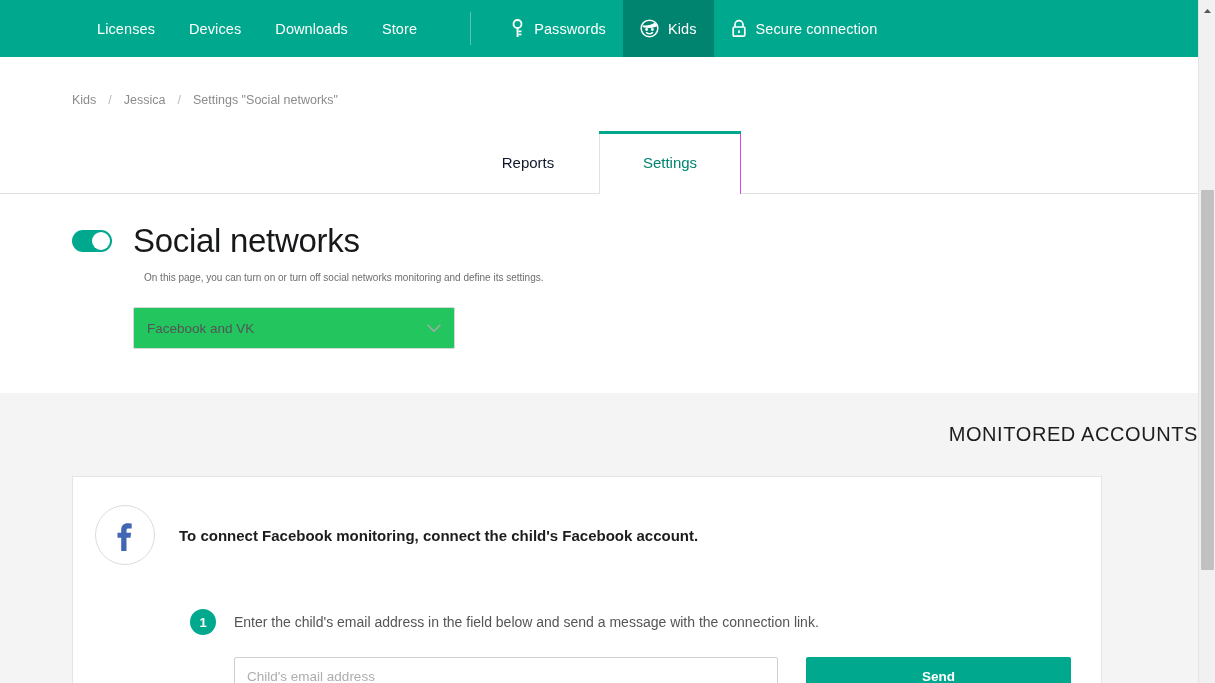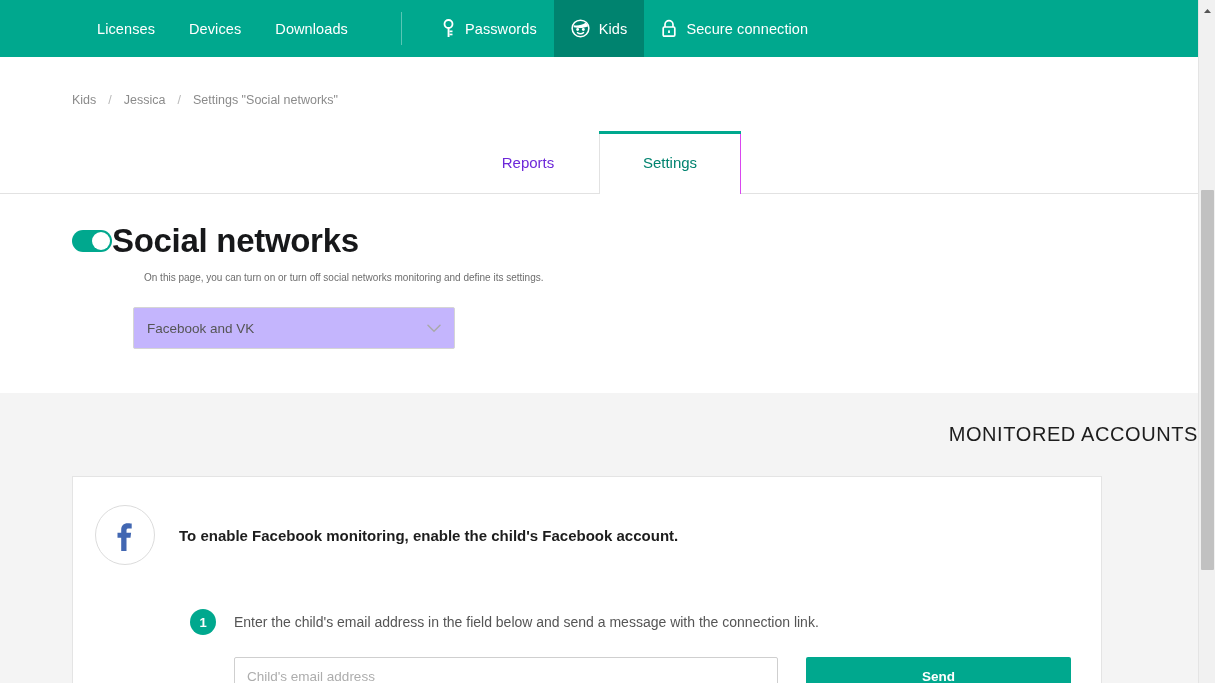--- a/index.html
+++ b/index.html
@@ -63,21 +63,21 @@
     display: flex;
     justify-content: center;
     align-items: flex-end;
   }
   .tab {
     position: relative;
     height: 62px;
     min-width: 142px;
     display: flex; align-items: center; justify-content: center;
     font-size: 15px;
-    color: #6d28d9;
+    color: #0f172a;
     cursor: pointer;
     background: transparent;
   }
   .tab.active {
     color: #00836f;
     background: #ffffff;
     border-left: 1px solid #e2e2e2;
     border-right: 1px solid #d946ef;
     margin-bottom: -1px;
     height: 63px;
@@ -95,32 +95,33 @@
     width: 40px; height: 22px; border-radius: 11px;
     background: #00a88e; position: relative; cursor: pointer;
     flex: 0 0 40px;
   }
   .toggle .knob {
     position: absolute; top: 2px; left: 20px;
     width: 18px; height: 18px; border-radius: 50%;
     background: #ffffff;
   }
   .page-title {
-    font-size: 33px; font-weight: bold; color: #17181a;
+    margin-left: 21px;
+    font-size: 33px; font-weight: normal; color: #17181a;
     letter-spacing: -.3px;
   }
   .page-desc {
     margin-top: 12px; margin-left: 72px;
     font-size: 10px; color: #6d6d6d;
   }
   .select-wrap {
     margin-top: 24px; margin-left: 61px;
     width: 322px; height: 42px;
     border: 1px solid #d5d5d5; border-radius: 2px;
-    background: #c4b5fd;
+    background: #22c55e;
     display: flex; align-items: center; justify-content: space-between;
     padding: 0 13px 0 13px;
     cursor: pointer;
   }
   .select-val { font-size: 13.5px; color: #555; }
   .chev { color: #a9a9a9; display: inline-flex; }
 
   
   .section-gray { background: #f4f4f4; padding: 30px 0 0 72px; min-height: 290px; }
   .section-heading {
@@ -203,20 +204,23 @@
 
     <div class="topnav">
       <div class="nav-item">
         <span>Licenses</span>
       </div>
       <div class="nav-item">
         <span>Devices</span>
       </div>
       <div class="nav-item">
         <span>Downloads</span>
+      </div>
+      <div class="nav-item">
+        <span>Store</span>
       </div>
 
       <div class="nav-sep"></div>
 
       <div class="nav-item">
         <span class="nav-ico">
           <svg width="15" height="19" viewBox="0 0 15 19">
             <circle cx="7.5" cy="5" r="4" fill="none" stroke="#fff" stroke-width="1.8"></circle>
             <rect x="6.6" y="8.5" width="1.9" height="9.5" fill="#fff"></rect>
             <rect x="8.5" y="11.5" width="3" height="1.7" fill="#fff"></rect>
@@ -292,21 +296,21 @@
     <div class="section-gray">
       <div class="section-heading">MONITORED ACCOUNTS</div>
 
       <div class="card">
         <div class="card-top">
           <div class="fb-circle">
             <svg width="34" height="34" viewBox="0 0 34 34">
               <path d="M20.6 10.4h3.1V5.6s-1.8-.3-3.9-.3c-4.2 0-6.6 2.5-6.6 6.6v2.8H9.5v5h3.7v13.2h5.3V19.7h4l.6-5h-4.6v-2.3c0-1.4.6-2 2.1-2z" fill="#4267B2"></path>
             </svg>
           </div>
-          <div class="card-title">To enable Facebook monitoring, enable the child's Facebook account.</div>
+          <div class="card-title">To connect Facebook monitoring, connect the child's Facebook account.</div>
         </div>
 
         <div class="step-row">
           <div class="step-badge">1</div>
           <div class="step-text">Enter the child's email address in the field below and send a message with the connection link.</div>
         </div>
 
         <div class="form-row">
           <input class="email-input" type="text" placeholder="Child's email address" style="">
           <button class="send-btn">Send</button>

